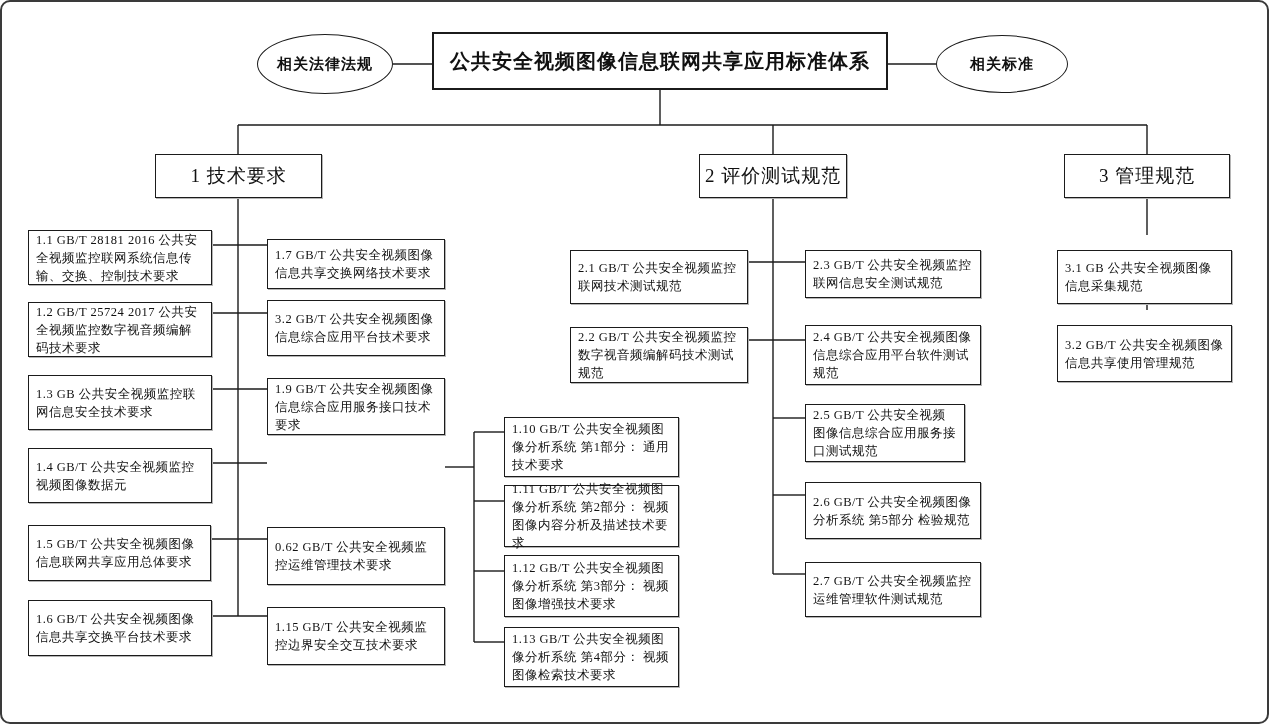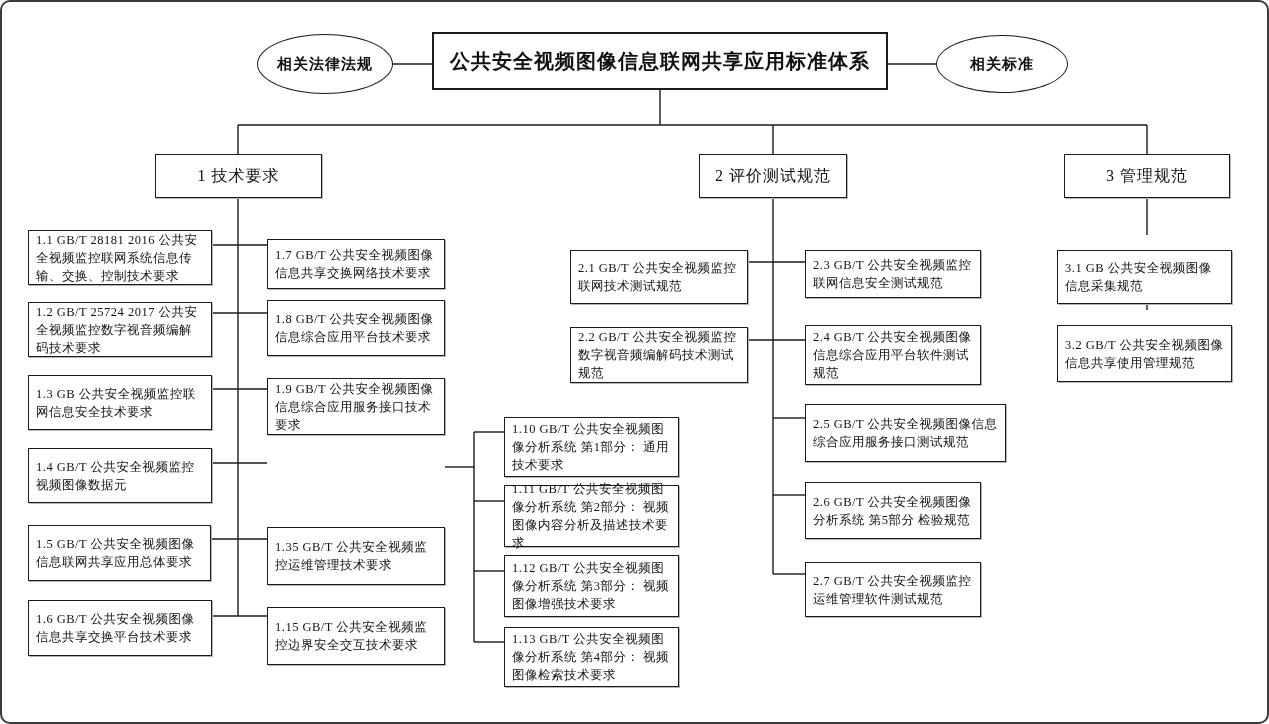--- a/index.html
+++ b/index.html
@@ -13,21 +13,21 @@
   .node{
     position:absolute;box-sizing:border-box;border:1.6px solid #1b1b1b;background:#fff;
     display:flex;align-items:center;padding:3px 7px;
     font-size:12.5px;line-height:18px;letter-spacing:0.5px;
     box-shadow:1px 1px 0 #b5b5b5;
     margin-top:15px;
   }
   .cat{
     position:absolute;box-sizing:border-box;border:1.6px solid #1b1b1b;background:#fff;
     display:flex;align-items:center;justify-content:center;
-    font-size:16px;letter-spacing:1px;box-shadow:1px 1px 0 #b5b5b5;
+    font-size:19px;letter-spacing:1px;box-shadow:1px 1px 0 #b5b5b5;
   }
   .titlebox{
     position:absolute;left:430px;top:30px;width:456px;height:58px;box-sizing:border-box;
     border:2px solid #1b1b1b;background:#fff;display:flex;align-items:center;justify-content:center;
     font-size:20px;font-weight:bold;letter-spacing:1px;
   }
   .oval{
     position:absolute;box-sizing:border-box;border:1.6px solid #1b1b1b;border-radius:50%;
     background:#fff;display:flex;align-items:center;justify-content:center;
     font-size:15px;font-weight:bold;letter-spacing:1px;
@@ -83,35 +83,35 @@
   <div class="cat" style="left:1062px;top:152px;width:166px;height:44px">3 管理规范</div>
 
   <div class="node" style="left:26px;top:213px;width:184px;height:55px">1.1 GB/T 28181 2016 公共安全视频监控联网系统信息传输、交换、控制技术要求</div>
   <div class="node" style="left:26px;top:285px;width:184px;height:55px">1.2 GB/T 25724 2017 公共安全视频监控数字视音频编解码技术要求</div>
   <div class="node" style="left:26px;top:358px;width:184px;height:55px">1.3 GB 公共安全视频监控联网信息安全技术要求</div>
   <div class="node" style="left:26px;top:431px;width:184px;height:55px">1.4 GB/T 公共安全视频监控视频图像数据元</div>
   <div class="node" style="left:26px;top:508px;width:183px;height:56px">1.5 GB/T 公共安全视频图像信息联网共享应用总体要求</div>
   <div class="node" style="left:26px;top:583px;width:184px;height:56px">1.6 GB/T 公共安全视频图像信息共享交换平台技术要求</div>
 
   <div class="node" style="left:265px;top:222px;width:178px;height:50px">1.7 GB/T 公共安全视频图像信息共享交换网络技术要求</div>
-  <div class="node" style="left:265px;top:283px;width:178px;height:56px">1.8 GB/T 公共安全视频图像信息综合应用平台技术要求</div>
+  <div class="node" style="left:265px;top:283px;width:178px;height:56px">3.2 GB/T 公共安全视频图像信息综合应用平台技术要求</div>
   <div class="node" style="left:265px;top:361px;width:178px;height:57px">1.9 GB/T 公共安全视频图像信息综合应用服务接口技术要求</div>
-  <div class="node" style="left:265px;top:510px;width:178px;height:58px">1.35 GB/T 公共安全视频监控运维管理技术要求</div>
+  <div class="node" style="left:265px;top:510px;width:178px;height:58px">0.62 GB/T 公共安全视频监控运维管理技术要求</div>
   <div class="node" style="left:265px;top:590px;width:178px;height:58px">1.15 GB/T 公共安全视频监控边界安全交互技术要求</div>
 
   <div class="node" style="left:502px;top:400px;width:175px;height:60px">1.10 GB/T 公共安全视频图像分析系统 第1部分： 通用技术要求</div>
   <div class="node" style="left:502px;top:468px;width:175px;height:62px">1.11 GB/T 公共安全视频图像分析系统 第2部分： 视频图像内容分析及描述技术要求</div>
   <div class="node" style="left:502px;top:538px;width:175px;height:62px">1.12 GB/T 公共安全视频图像分析系统 第3部分： 视频图像增强技术要求</div>
   <div class="node" style="left:502px;top:610px;width:175px;height:60px">1.13 GB/T 公共安全视频图像分析系统 第4部分： 视频图像检索技术要求</div>
 
   <div class="node" style="left:568px;top:233px;width:178px;height:54px">2.1 GB/T 公共安全视频监控联网技术测试规范</div>
   <div class="node" style="left:568px;top:310px;width:178px;height:56px">2.2 GB/T 公共安全视频监控数字视音频编解码技术测试规范</div>
 
   <div class="node" style="left:803px;top:233px;width:176px;height:48px">2.3 GB/T 公共安全视频监控联网信息安全测试规范</div>
   <div class="node" style="left:803px;top:308px;width:176px;height:60px">2.4 GB/T 公共安全视频图像信息综合应用平台软件测试规范</div>
-  <div class="node" style="left:803px;top:387px;width:201px;height:58px">2.5 GB/T 公共安全视频图像信息综合应用服务接口测试规范</div>
+  <div class="node" style="left:803px;top:387px;width:160px;height:58px">2.5 GB/T 公共安全视频图像信息综合应用服务接口测试规范</div>
   <div class="node" style="left:803px;top:465px;width:176px;height:57px">2.6 GB/T 公共安全视频图像分析系统 第5部分 检验规范</div>
   <div class="node" style="left:803px;top:545px;width:176px;height:55px">2.7 GB/T 公共安全视频监控运维管理软件测试规范</div>
 
   <div class="node" style="left:1055px;top:233px;width:175px;height:54px">3.1 GB 公共安全视频图像信息采集规范</div>
   <div class="node" style="left:1055px;top:308px;width:175px;height:57px">3.2 GB/T 公共安全视频图像信息共享使用管理规范</div>
 
 </div>
 
 </body></html>

